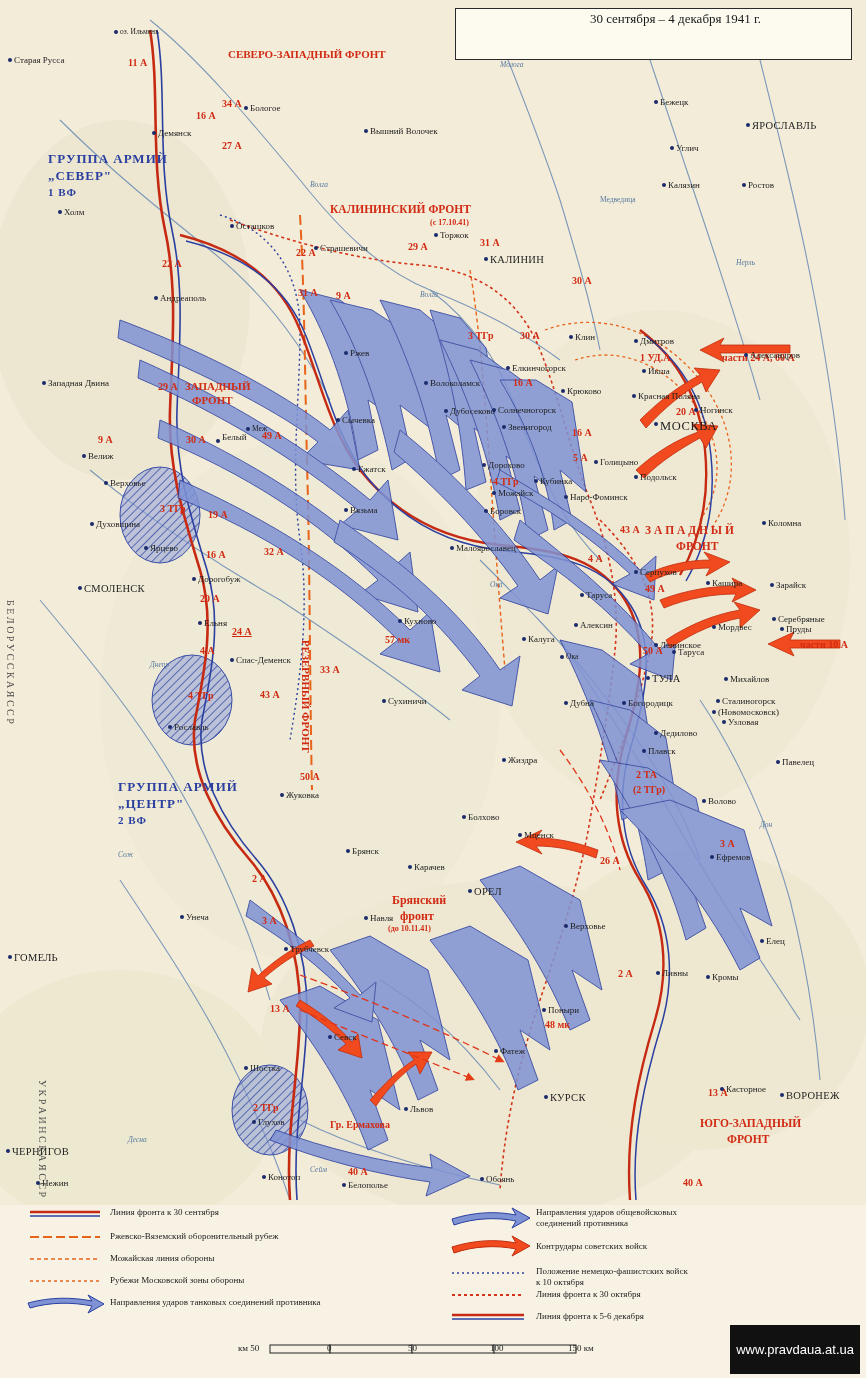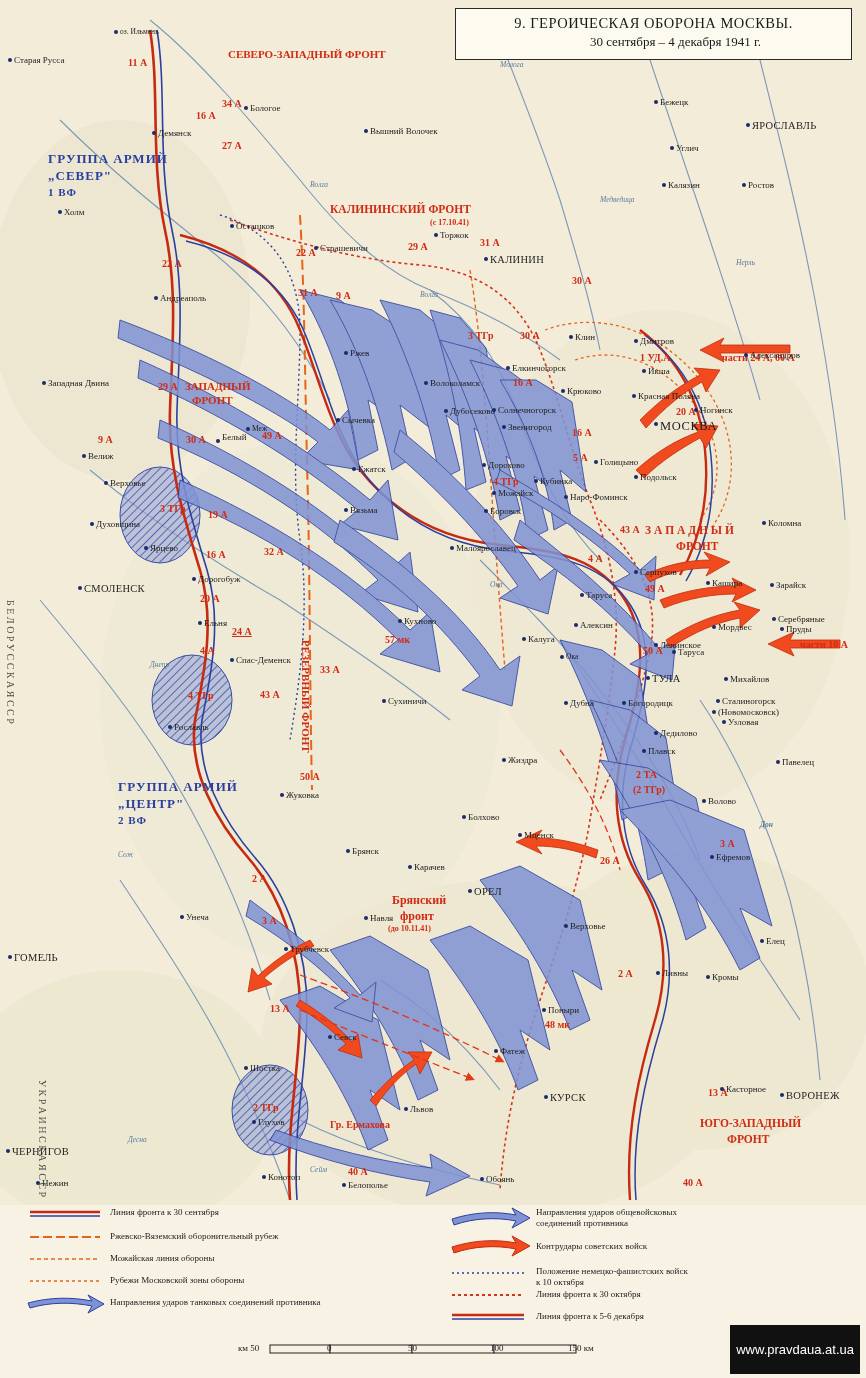--- a/index.html
+++ b/index.html
@@ -178,21 +178,20 @@
       </g>
 
       <g fill="none" stroke="#e0341a" stroke-width="1.3" stroke-dasharray="7 4">
         <path d="M300 975 C370 1000,440 1030,500 1060" marker-end="url(#redhead)"></path>
         <path d="M300 1010 C360 1035,420 1058,470 1078" marker-end="url(#redhead)"></path>
         <path d="M560 750 C590 790,610 830,620 870"></path>
       </g>
     </svg>
 
     <div id="title-box">
-      <div class="l1">9. ГЕРОИЧЕСКАЯ  ОБОРОНА  МОСКВЫ.</div>
       <div class="l2">30 сентября – 4 декабря 1941 г.</div>
     </div>
 
     <div id="layer-fronts">
         <div class="red" style="left: 228px; top: 48px; font-size: 11px; color: rgb(209, 43, 20);">СЕВЕРО-ЗАПАДНЫЙ ФРОНТ</div>
         <div class="red" style="left: 330px; top: 203px; font-size: 11.5px; color: rgb(209, 43, 20);">КАЛИНИНСКИЙ ФРОНТ</div>
         <div class="red" style="left: 430px; top: 218px; font-size: 8px; color: rgb(209, 43, 20);">(с 17.10.41)</div>
         <div class="red" style="left: 185px; top: 380px; font-size: 11px; color: rgb(209, 43, 20);">ЗАПАДНЫЙ</div>
         <div class="red" style="left: 192px; top: 394px; font-size: 11px; color: rgb(209, 43, 20);">ФРОНТ</div>
         <div class="red" style="left: 645px; top: 524px; font-size: 11.5px; color: rgb(209, 43, 20);">З А П А Д Н Ы Й</div>
@@ -494,26 +493,26 @@
         <div class="dot" style="left: 36px; top: 1181px;"></div>
       </div>
     <div id="layer-regions">
         <div class="lbl" style="left: 16px; top: 600px; font-size: 10px; color: rgb(74, 74, 74); transform-origin: left top; transform: rotate(90deg);">Б Е Л О Р У С С К А Я   С С Р</div>
         <div class="lbl" style="left: 48px; top: 1080px; font-size: 10px; color: rgb(74, 74, 74); transform-origin: left top; transform: rotate(90deg);">У К Р А И Н С К А Я   С С Р</div>
       </div>
     <div id="layer-rivers">
         <div class="lbl" style="left: 310px; top: 180px; font-size: 7.5px; color: rgb(90, 123, 160); font-style: italic;">Волга</div>
         <div class="lbl" style="left: 420px; top: 290px; font-size: 7.5px; color: rgb(90, 123, 160); font-style: italic;">Волга</div>
         <div class="lbl" style="left: 500px; top: 60px; font-size: 7.5px; color: rgb(90, 123, 160); font-style: italic;">Молога</div>
-        <div class="lbl" style="left: 600px; top: 195px; font-size: 7.5px; color: rgb(90, 123, 160); font-style: italic;">Медведица</div>
+        <div class="lbl" style="left: 600px; top: 195px; font-size: 7.5px; color: rgb(90, 123, 160); ">Медведица</div>
         <div class="lbl" style="left: 736px; top: 258px; font-size: 7.5px; color: rgb(90, 123, 160); font-style: italic;">Нерль</div>
         <div class="lbl" style="left: 150px; top: 660px; font-size: 7.5px; color: rgb(90, 123, 160); font-style: italic;">Днепр</div>
         <div class="lbl" style="left: 128px; top: 1135px; font-size: 7.5px; color: rgb(90, 123, 160); font-style: italic;">Десна</div>
         <div class="lbl" style="left: 490px; top: 580px; font-size: 7.5px; color: rgb(90, 123, 160); font-style: italic;">Ока</div>
-        <div class="lbl" style="left: 760px; top: 820px; font-size: 7.5px; color: rgb(90, 123, 160); font-style: italic; font-weight: bold;">Дон</div>
+        <div class="lbl" style="left: 760px; top: 820px; font-size: 7.5px; color: rgb(90, 123, 160); font-style: italic;">Дон</div>
         <div class="lbl" style="left: 310px; top: 1165px; font-size: 7.5px; color: rgb(90, 123, 160); font-style: italic;">Сейм</div>
         <div class="lbl" style="left: 118px; top: 850px; font-size: 7.5px; color: rgb(90, 123, 160); font-style: italic;">Сож</div>
       </div>
   </div>
 
   <div id="legend">
     <svg width="866" height="173">
 
       <g>
         <line x1="30" y1="7" x2="100" y2="7" stroke="#c62a12" stroke-width="2.6"></line>

